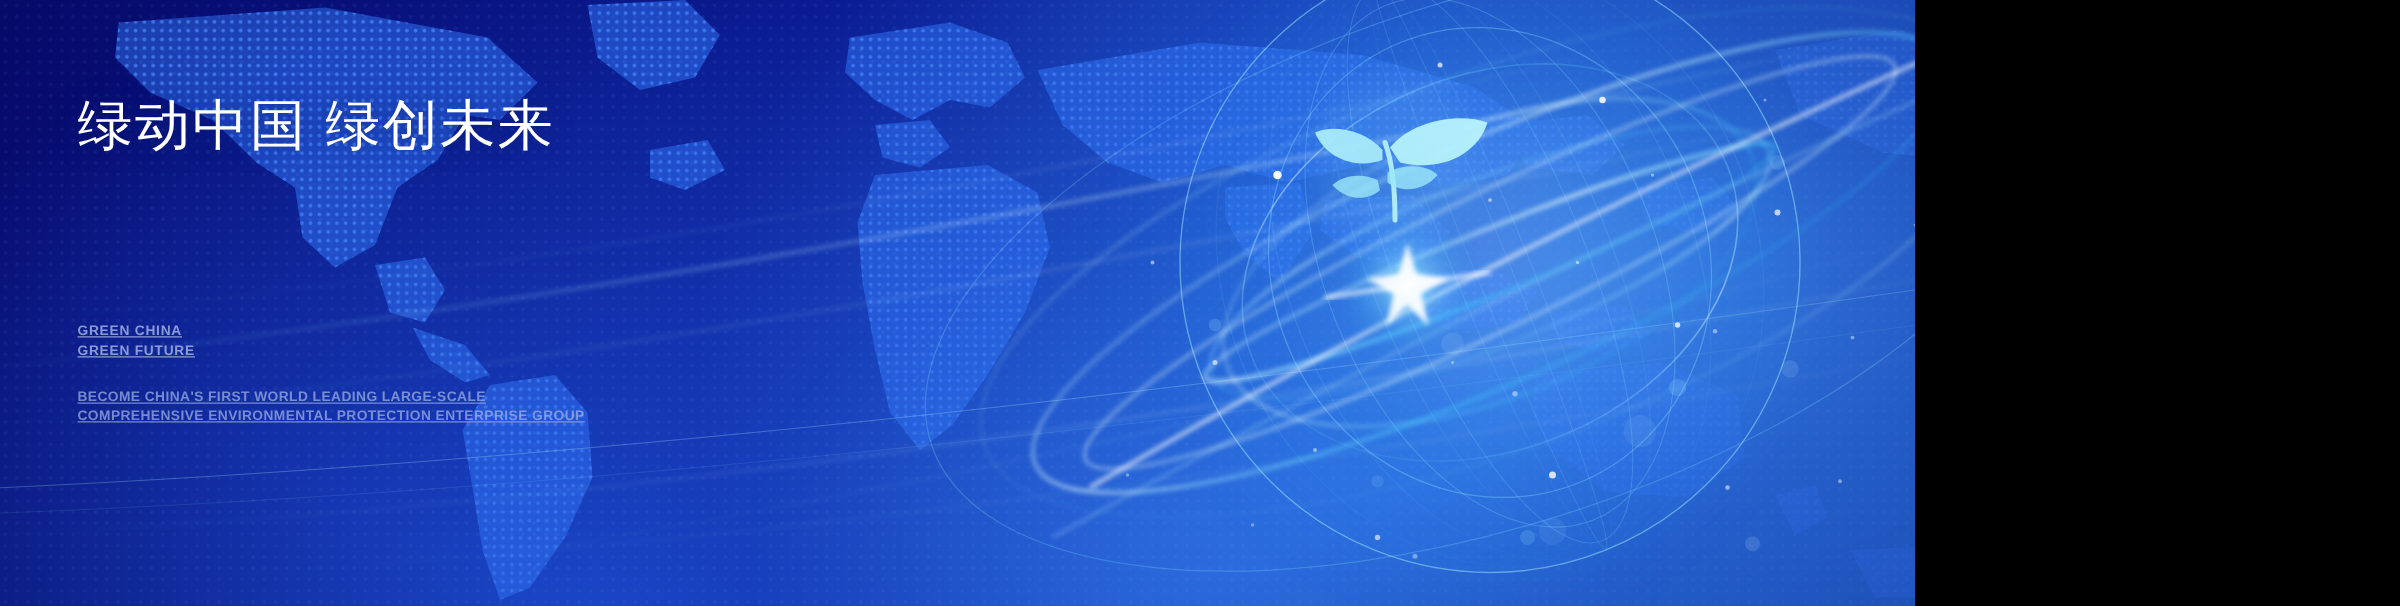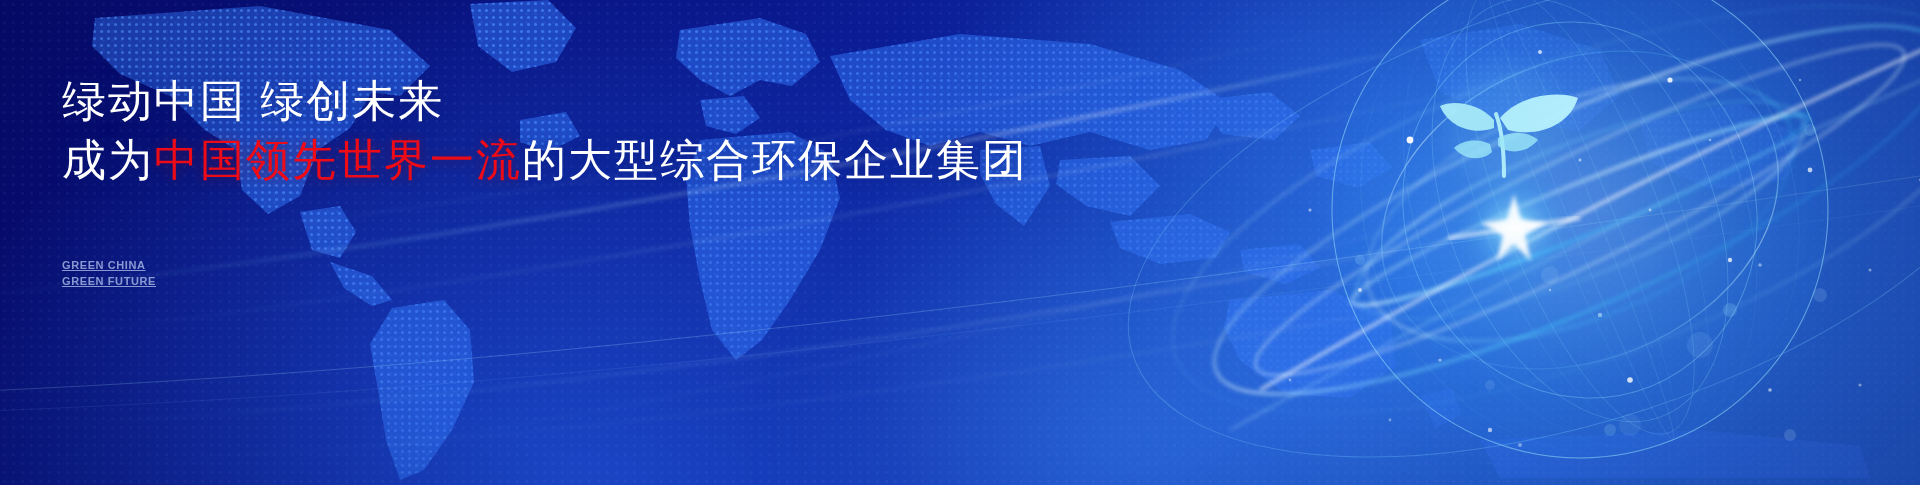--- a/index.html
+++ b/index.html
@@ -3,21 +3,21 @@
 <meta charset="utf-8">
 <title>Banner</title>
 <style>
   html, body {
     margin: 0;
     padding: 0;
     background: #000;
   }
   #banner {
     position: relative;
-    width: 1920px;
+    width: 1532px;
     height: 485px;
     overflow: hidden;
     font-family: "Liberation Sans", "DejaVu Sans", sans-serif;
     background: #0a1a8c;
   }
 
   
   .bg-base {
     position: absolute;
     inset: 0;
@@ -382,24 +382,25 @@
       <circle cx="360" cy="40" r="1.8" opacity="0.50"></circle>
       <circle cx="120" cy="220" r="2.0" opacity="0.45"></circle>
       <circle cx="460" cy="160" r="1.6" opacity="0.42"></circle>
     </g>
   </svg>
 
   <div class="vignette"></div>
 
   <div class="copy">
     <div class="headline-1">绿动中国 绿创未来</div>
-    <div class="headline-2">
-      <span>成为</span><span class="hl-red">中国领先世界一流</span><span>的大型综合环保企业集团</span>
-    </div>
   </div>
 
   <div class="sub-en">
     <div>GREEN CHINA</div>
     <div>GREEN FUTURE</div>
   </div>
 
+  <div class="tag-en">
+    <div>BECOME CHINA'S FIRST WORLD LEADING LARGE-SCALE</div>
+    <div>COMPREHENSIVE ENVIRONMENTAL PROTECTION ENTERPRISE GROUP</div>
+  </div>
 
 </div>
 
 </body></html>

